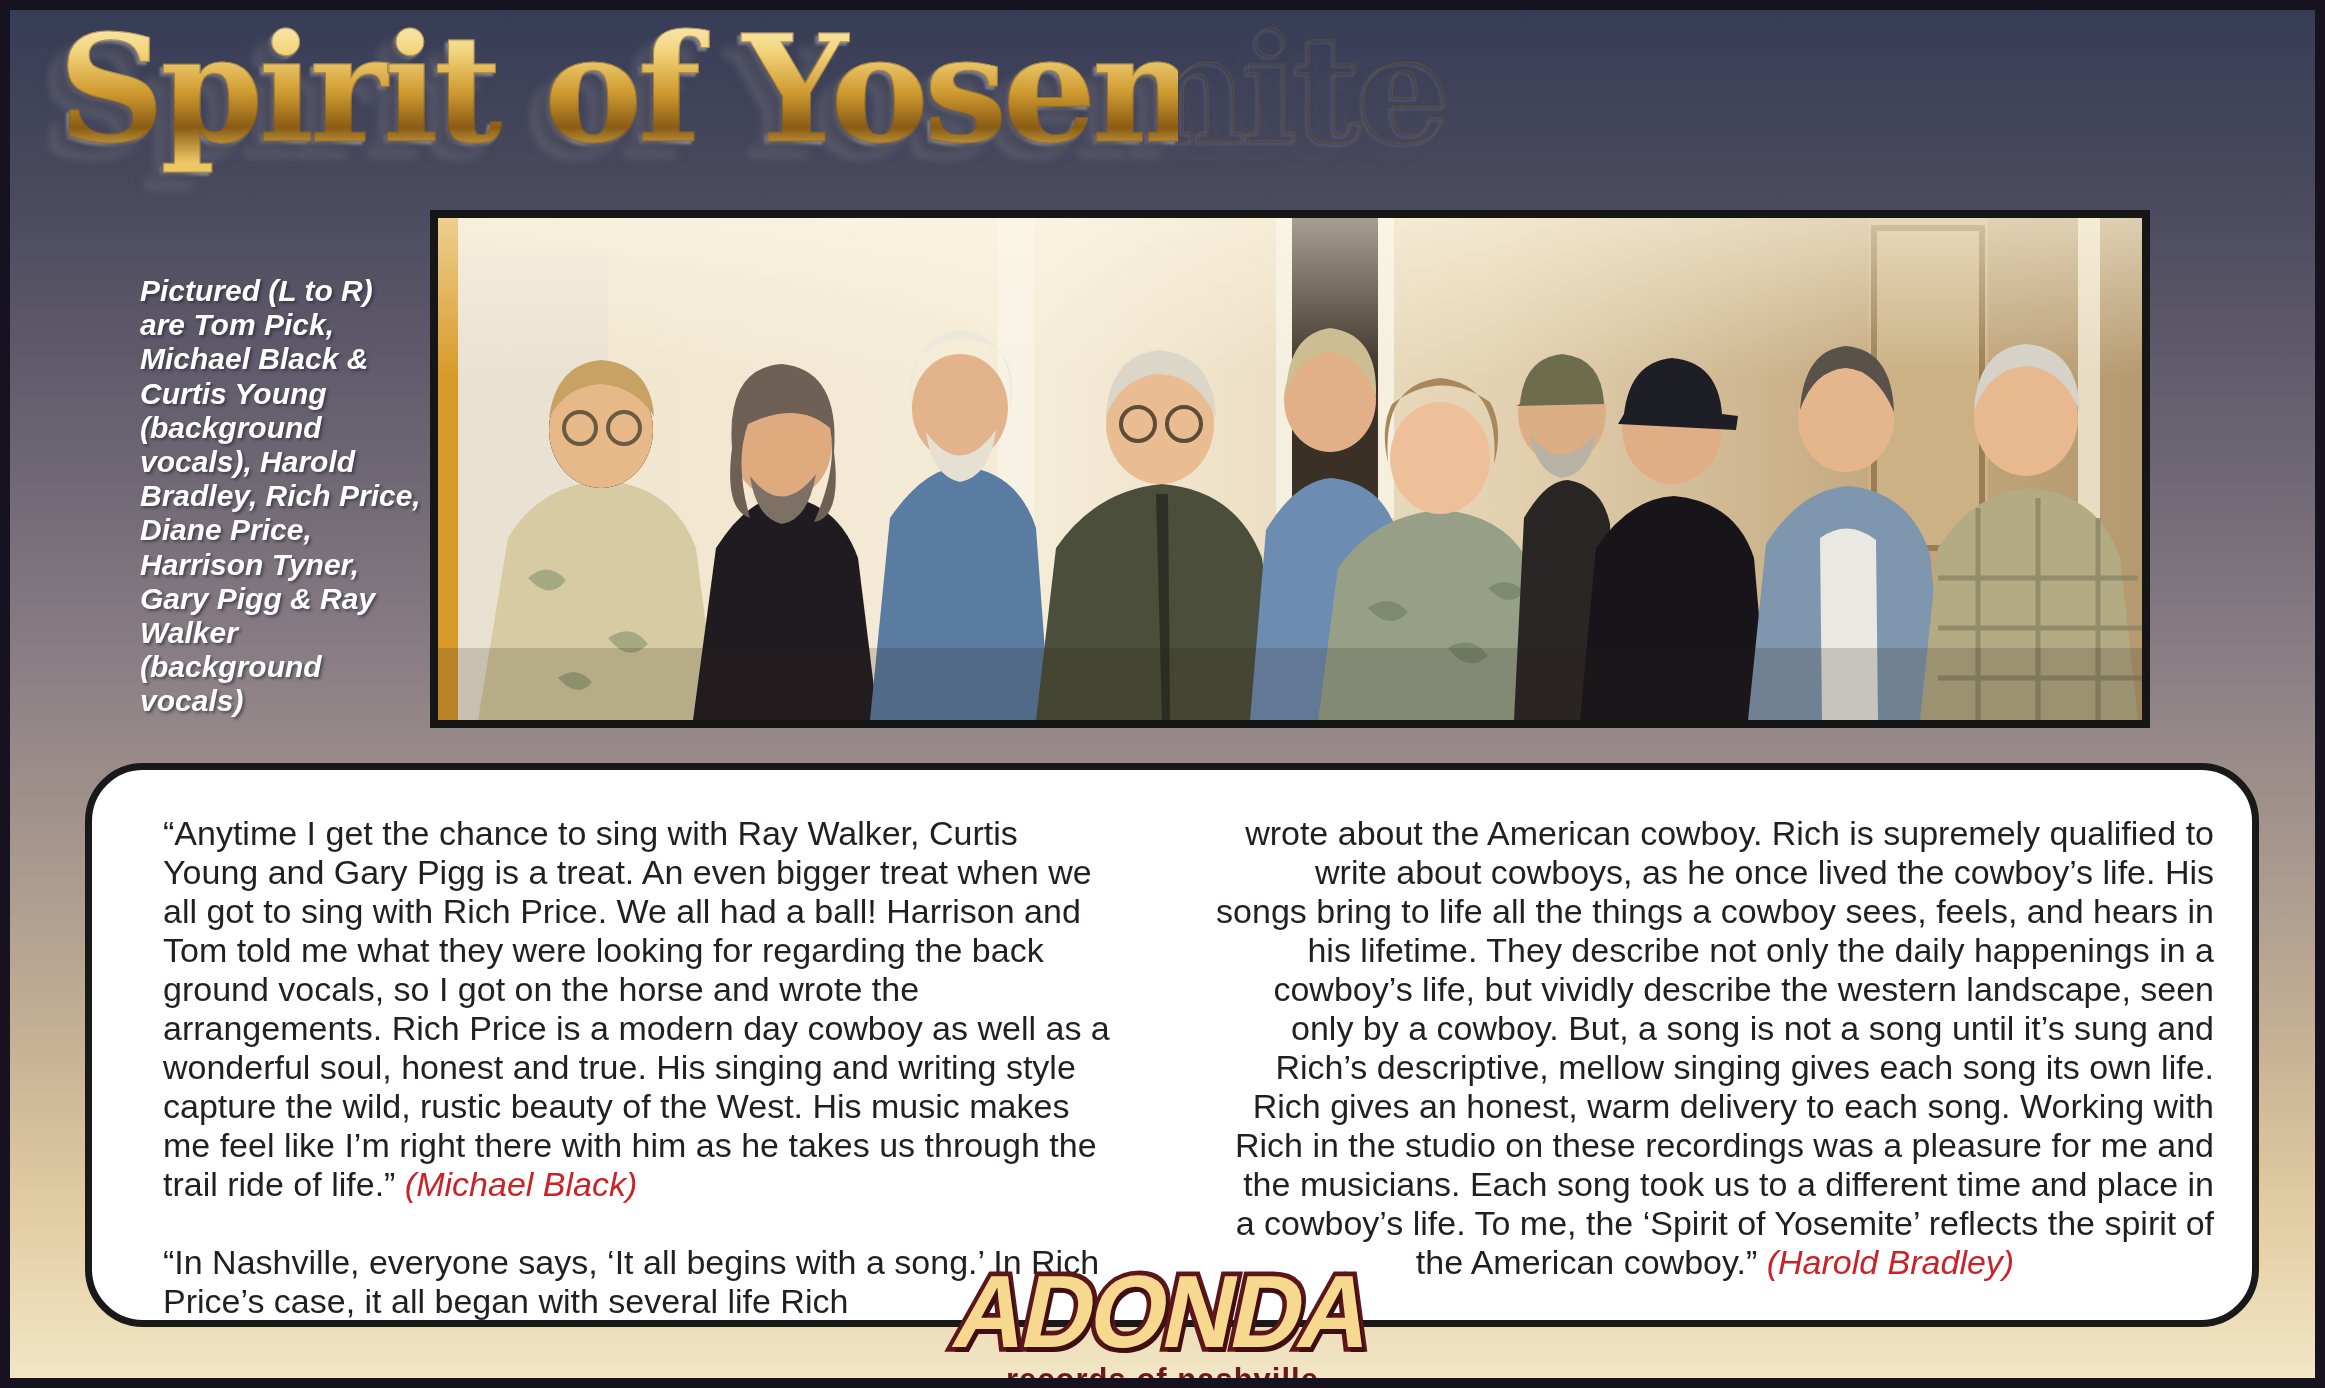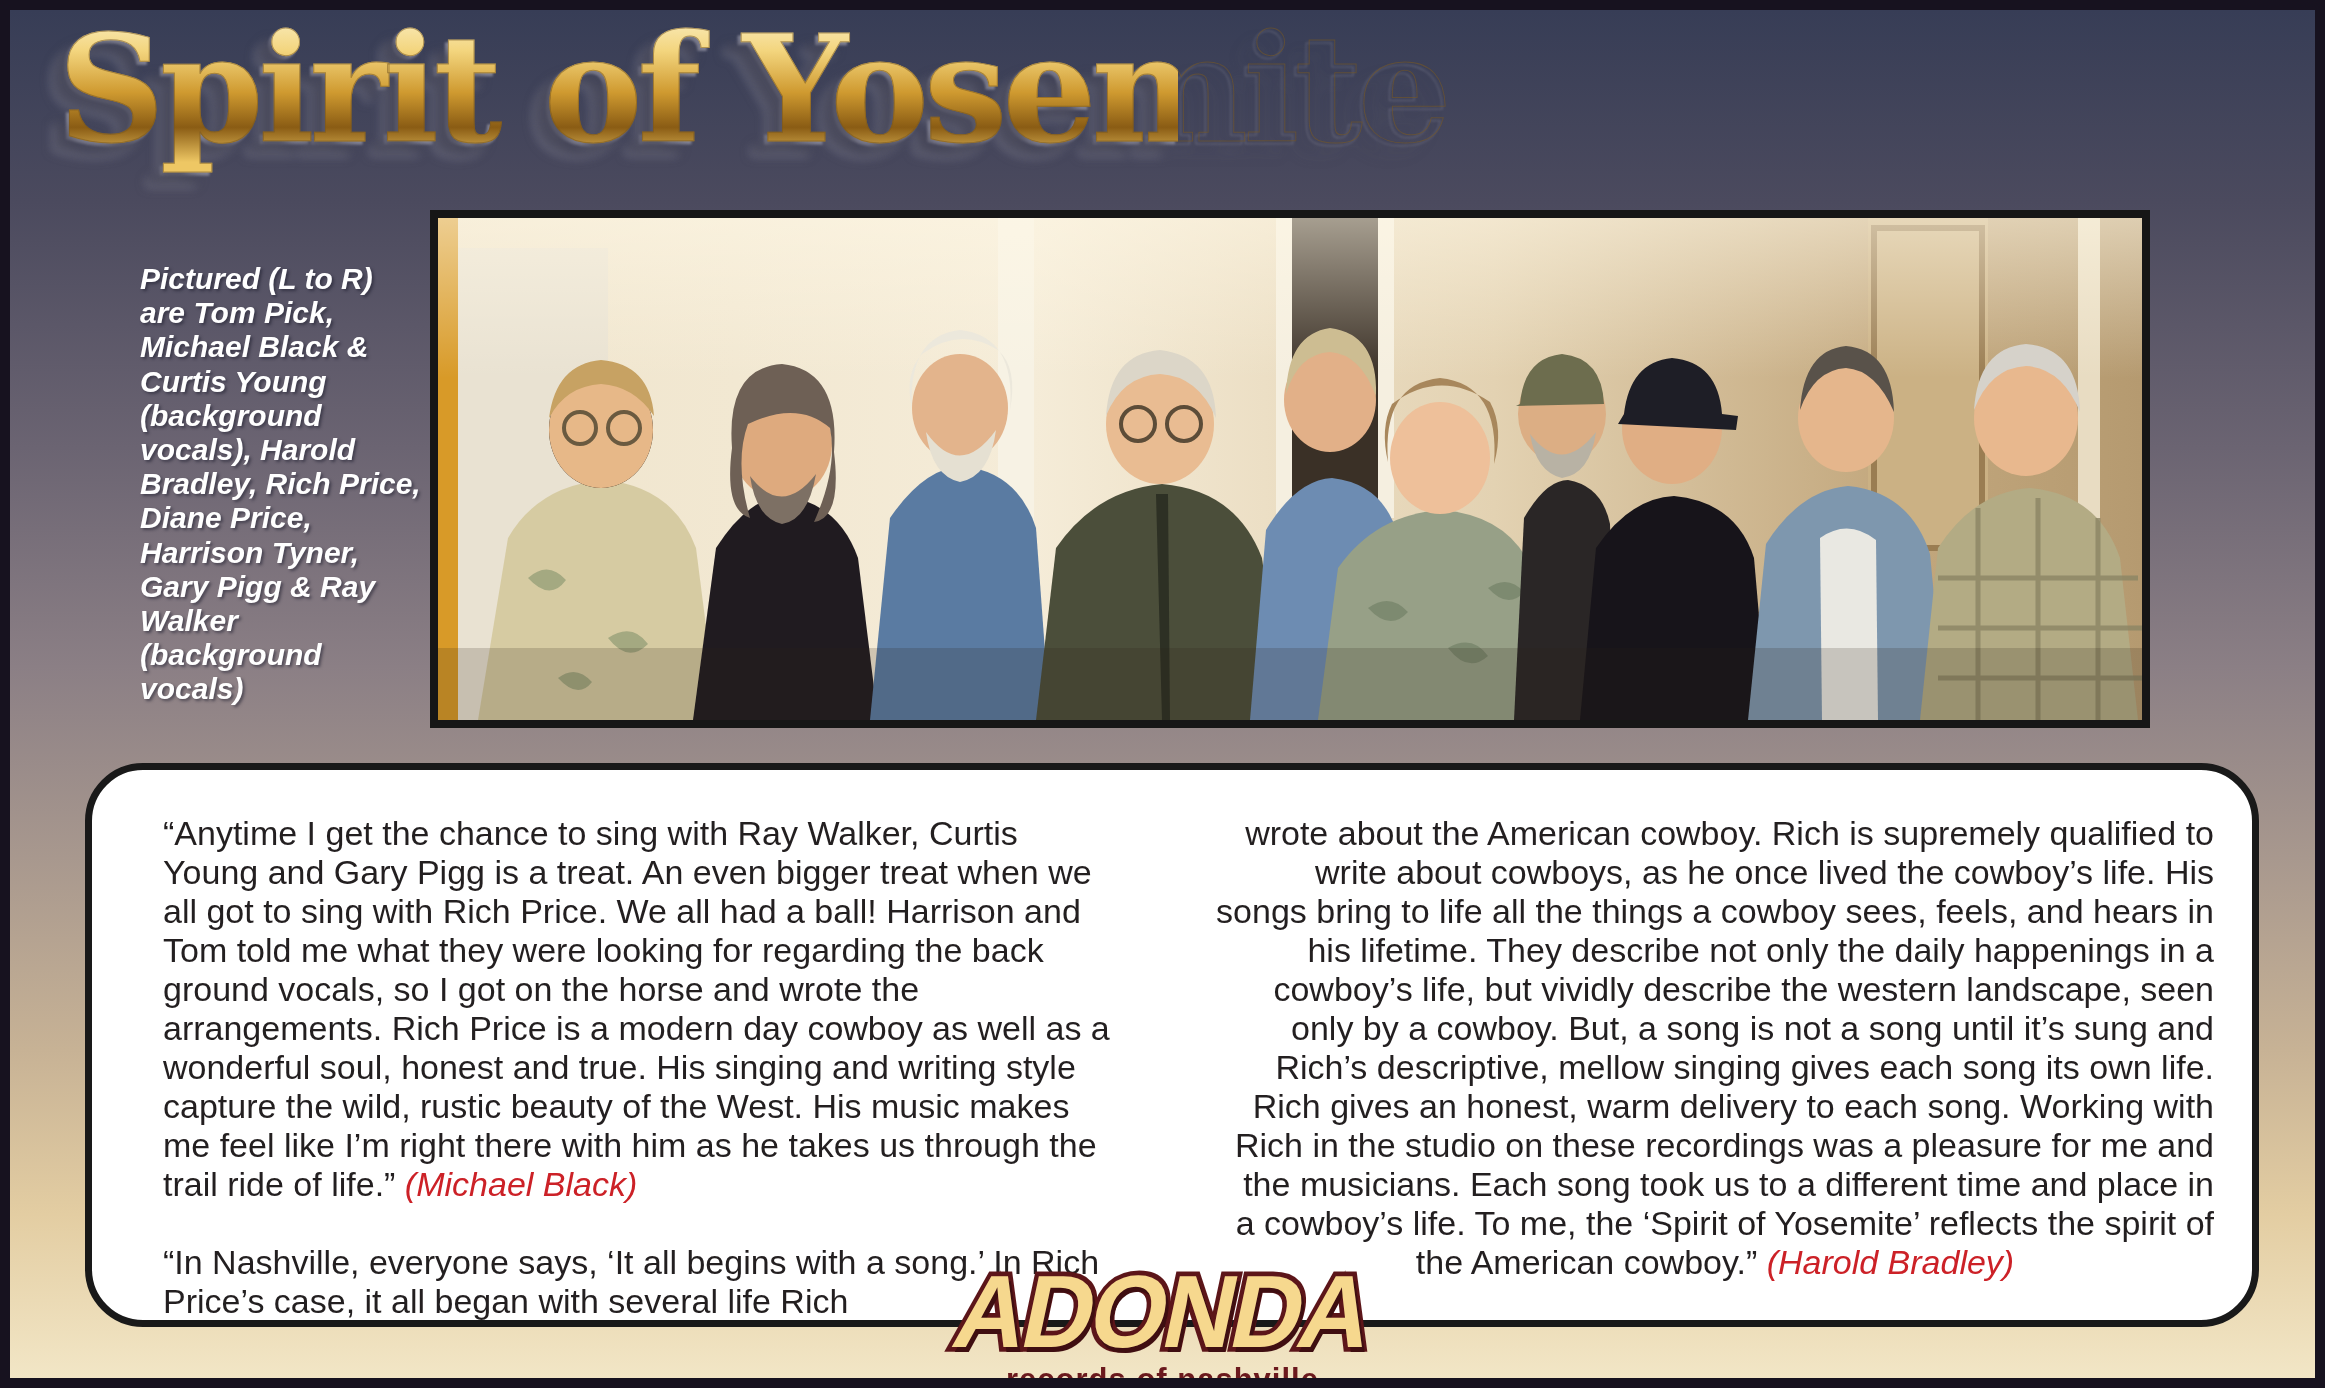--- a/index.html
+++ b/index.html
@@ -30,21 +30,21 @@
   }
   
   .announcement{
     position:absolute;left:1168px;top:16px;width:1148px;
     text-align:center;color:#ffffff;
     font-weight:bold;font-size:43px;line-height:1.14;
     text-shadow:2px 3px 4px rgba(20,20,35,.5);
   }
   
   .caption{
-    position:absolute;left:130px;top:252px;width:286px;
+    position:absolute;left:130px;top:264px;width:286px;
     color:#ffffff;font-weight:bold;font-style:italic;
     font-size:30px;line-height:1.14;
     text-shadow:2px 2px 3px rgba(30,30,45,.55);
   }
   
   .photo{
     position:absolute;left:420px;top:200px;width:1704px;height:502px;
     border:8px solid #161616;background:#d8c8a8;
   }
   .photo svg{display:block;width:100%;height:100%;}

